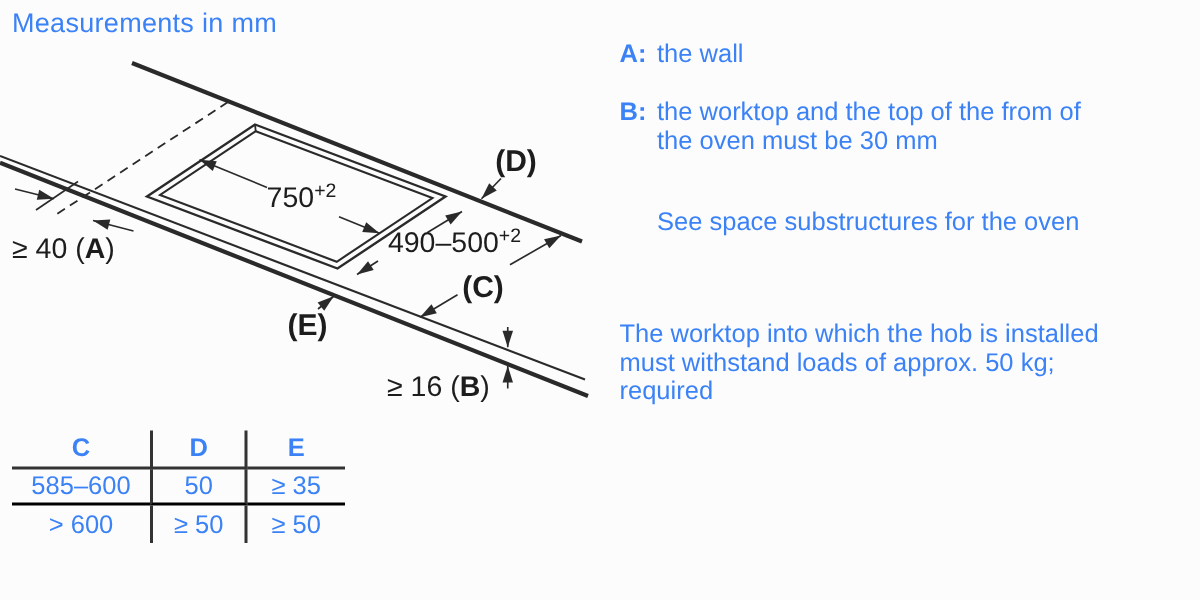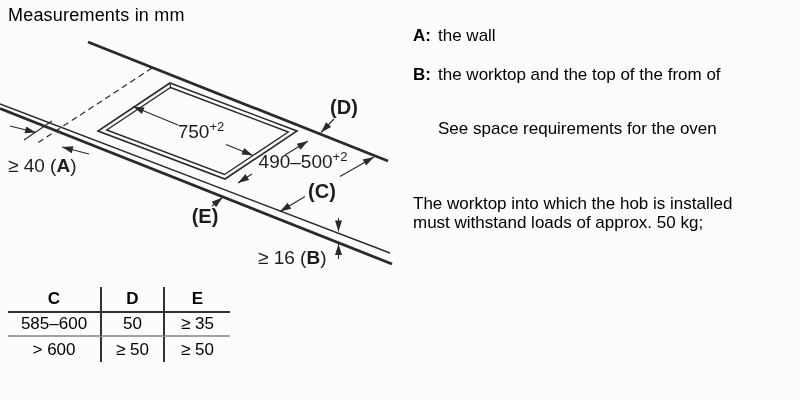--- a/index.html
+++ b/index.html
@@ -1,19 +1,19 @@
 <!DOCTYPE html>
 <html><head>
 <meta charset="utf-8">
 <style>
   html,body{margin:0;padding:0;}
   body{width:800px;height:400px;overflow:hidden;}
   .screen{
     position:relative;width:800px;height:400px;background:#fcfcfc;
-    font-family:"Liberation Sans",sans-serif;color:#000000;
+    font-family:"Liberation Sans",sans-serif;color:#3b82f6;
   }
   .title{position:absolute;left:8px;top:5px;font-size:18px;letter-spacing:.2px;}
   svg{position:absolute;left:0;top:0;}
   svg text{fill:#1d1d1d;font-family:"Liberation Sans",sans-serif;}
   .dim{font-size:19px;}
   .sup{font-size:13px;}
   .lbl{font-size:20px;font-weight:bold;}
   .b{font-weight:bold;}
   .stroke{stroke:#2a2a2a;fill:none;}
 
@@ -21,21 +21,21 @@
   .spec-table{
     position:absolute;left:8px;top:287px;width:222px;
     display:grid;grid-template-columns:92px 65px 65px;grid-template-rows:26px 24px 25px;
     font-size:17px;
   }
   .spec-table .cell{
     display:flex;align-items:center;justify-content:center;
   }
   .spec-table .th{font-weight:bold;}
   .spec-table .r0{border-bottom:2px solid #333;}
-  .spec-table .r1{border-bottom:2px solid #a3a3a3;}
+  .spec-table .r1{border-bottom:2px solid #000000;}
   .spec-table .cmid{border-left:2px solid #333;border-right:2px solid #333;}
 
   
   .notes{position:absolute;left:413px;top:26px;width:372px;font-size:17px;line-height:19px;}
   .note-item{display:flex;}
   .note-item.second{margin-top:20px;}
   .note-label{width:25px;font-weight:bold;flex:0 0 25px;}
   .see-note{margin-left:25px;margin-top:35px;}
   .load-note{margin-top:56px;}
 </style>
@@ -110,24 +110,26 @@
       <span class="note-label">A:</span>
       <div>
         <div>the wall</div>
       </div>
     </div>
 
     <div class="note-item second">
       <span class="note-label">B:</span>
       <div>
         <div>the worktop and the top of the from of</div>
+        <div>the oven must be 30 mm</div>
       </div>
     </div>
 
-    <div class="see-note">See space requirements for the oven</div>
+    <div class="see-note">See space substructures for the oven</div>
 
     <div class="load-note">
       <div>The worktop into which the hob is installed</div>
       <div>must withstand loads of approx. 50 kg;</div>
+      <div>required</div>
     </div>
   </div>
 
 </div>
 
 </body></html>

